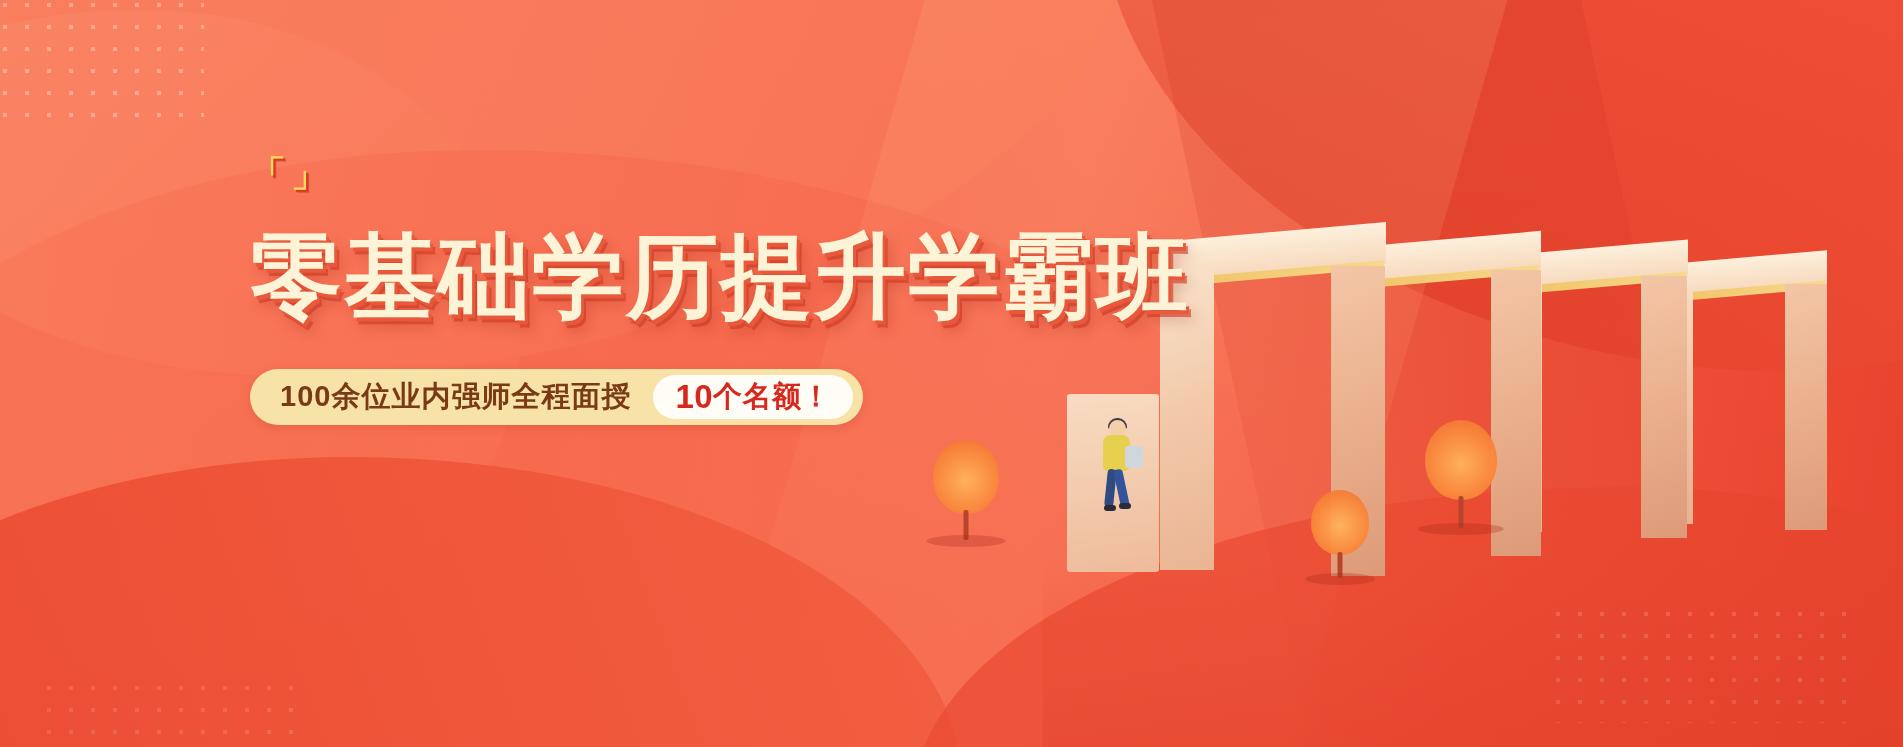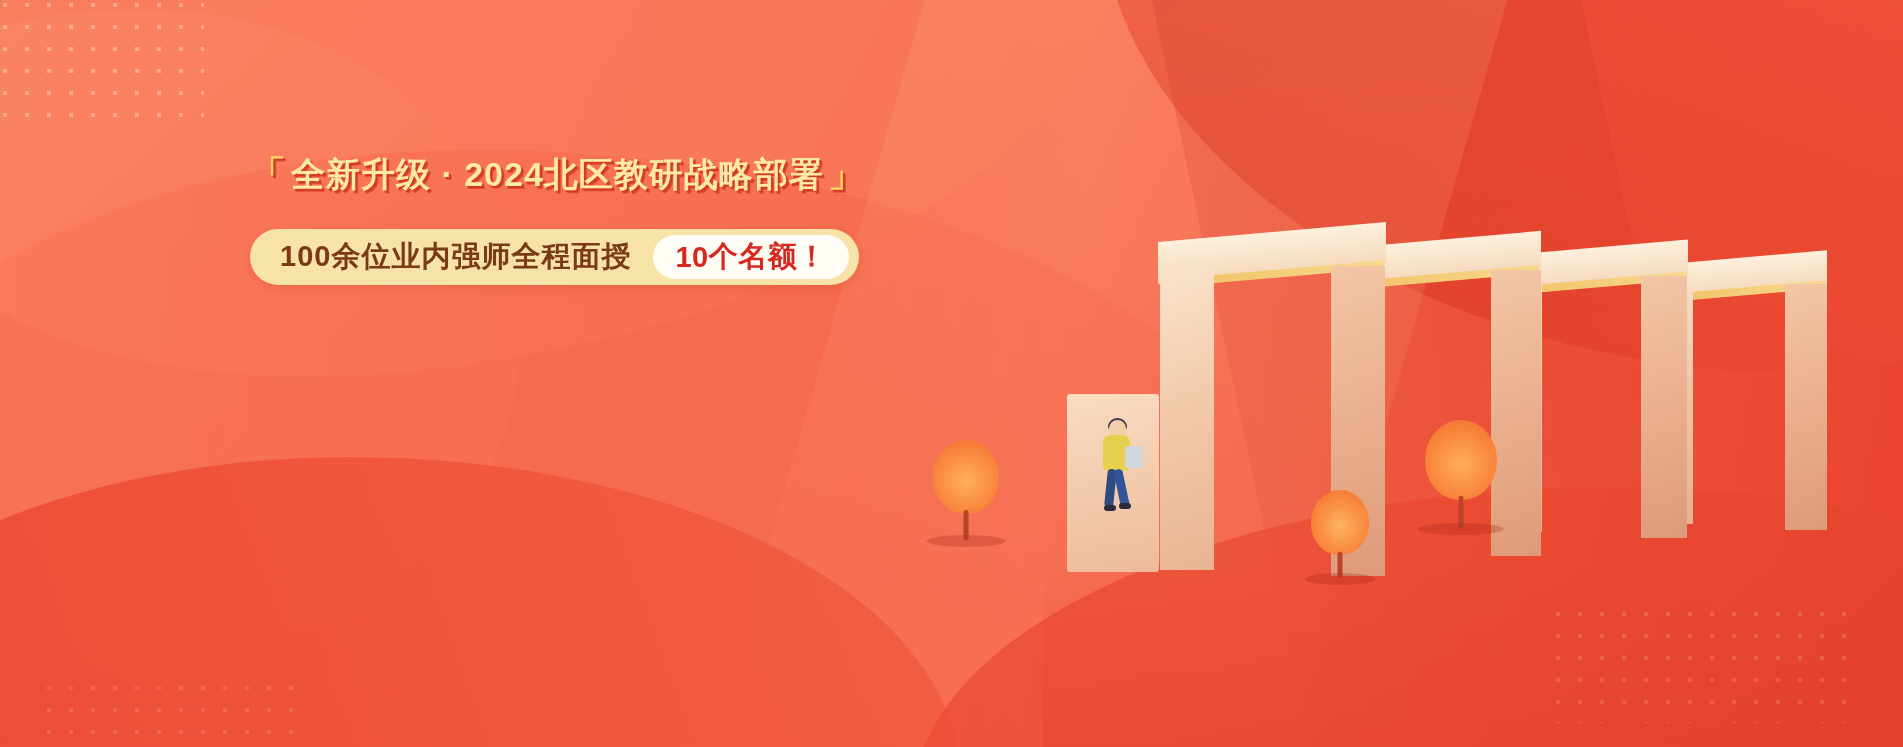--- a/index.html
+++ b/index.html
@@ -104,21 +104,21 @@
   .pill-left {
     font-size:29px; font-weight:bold; color:#7a3a16; letter-spacing:1px;
     padding:0 22px 0 30px; white-space:nowrap;
   }
   .pill-right {
     background:#fffdf5; border-radius:40px; height:44px;
     display:flex; align-items:center; padding:0 22px;
     font-size:29px; font-weight:bold; color:#d7281f;
     letter-spacing:.5px; white-space:nowrap;
   }
-  .pill-right .num { font-size:29px; }
+  .pill-right .num { font-size:33px; }
 
   
   .illus { position:absolute; right:0; top:0; width:860px; height:747px; z-index:15; }
 
   .arch { position:absolute; }
   .arch .leg-l, .arch .leg-r, .arch .top {
     position:absolute;
     background:linear-gradient(160deg,#fbe7cf 0%,#f4cdae 45%,#ecb796 100%);
   }
   .arch .leg-r { background:linear-gradient(160deg,#f3c6a6 0%,#e8ab88 60%,#dd9a78 100%); }
@@ -253,24 +253,24 @@
       <div class="crown"></div>
         <div class="trunk"></div>
         <div class="shadow"></div>
     </div>
   </div>
 
   <div class="content">
 
     <div class="subtitle">
       <span class="bracket">「</span>
-      <span>全新升级 · 2024北区教研战略部署</span>
       <span class="bracket">」</span>
     </div>
 
+    <div class="headline">零基础学历提升学霸班</div>
 
     <div class="pillrow">
       <span class="pill-left">100余位业内强师全程面授</span>
       <span class="pill-right">
         <span class="num">10</span>
         <span>个名额！</span>
       </span>
     </div>
 
   </div>

